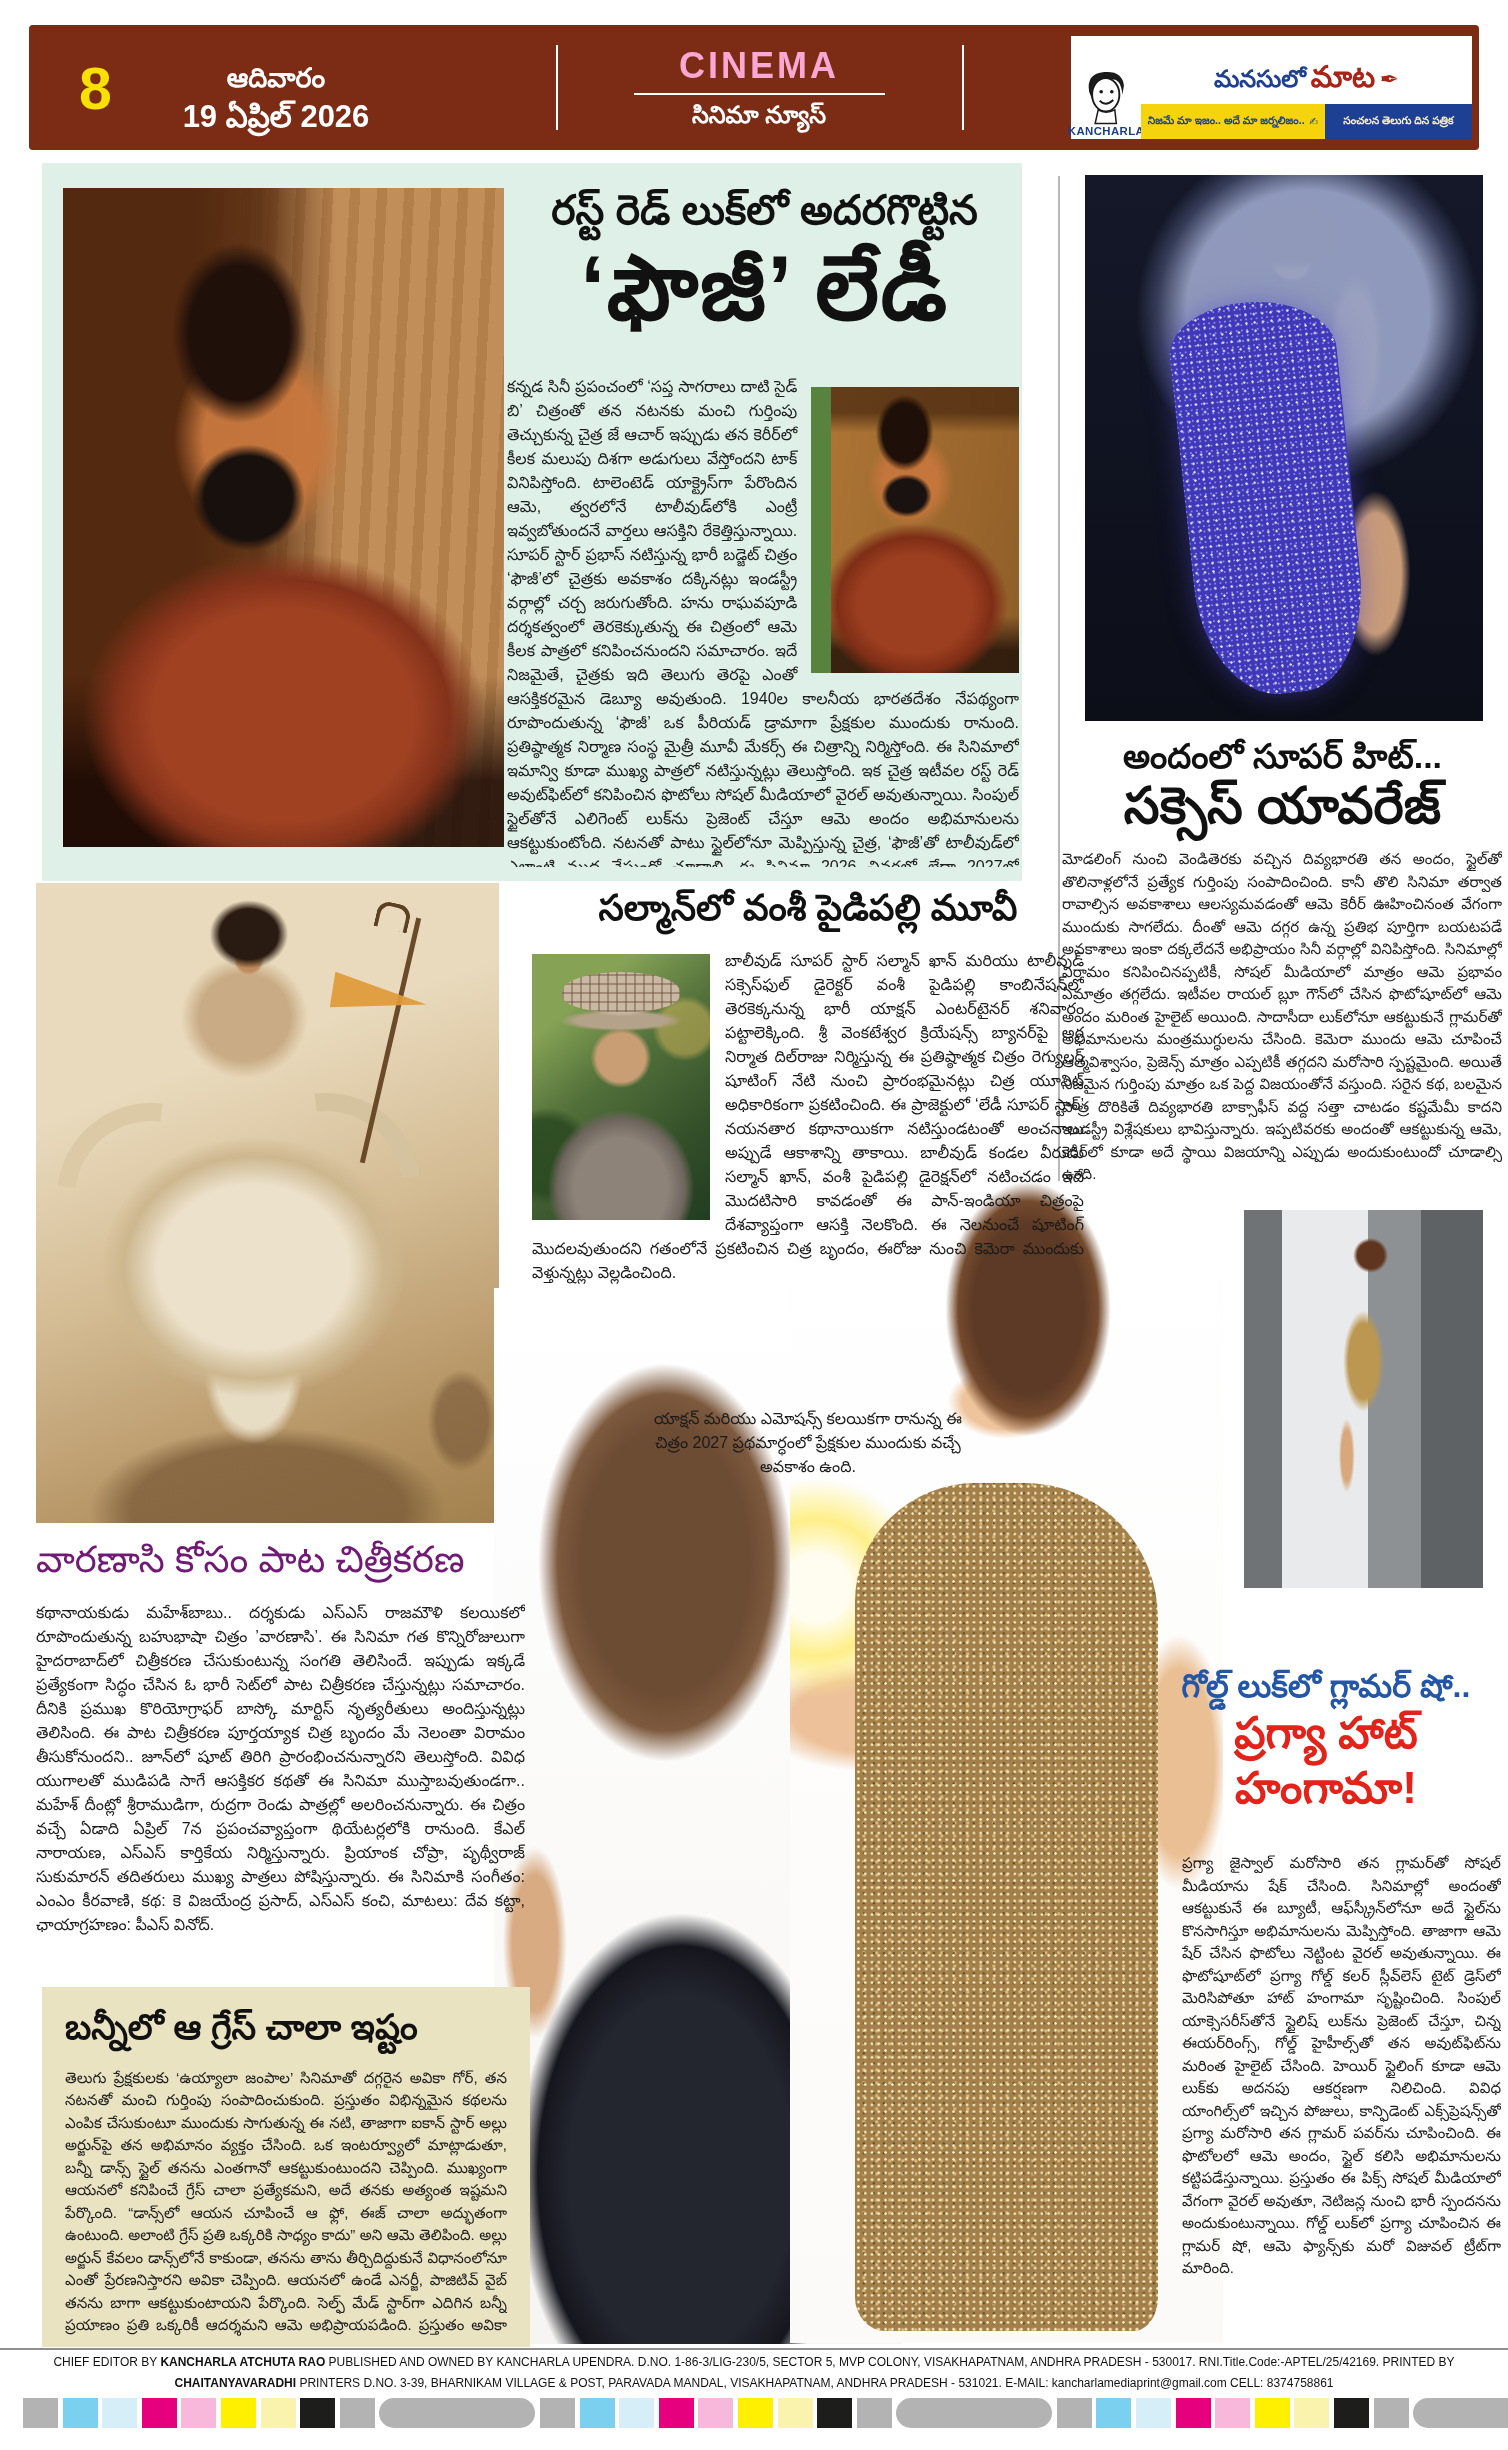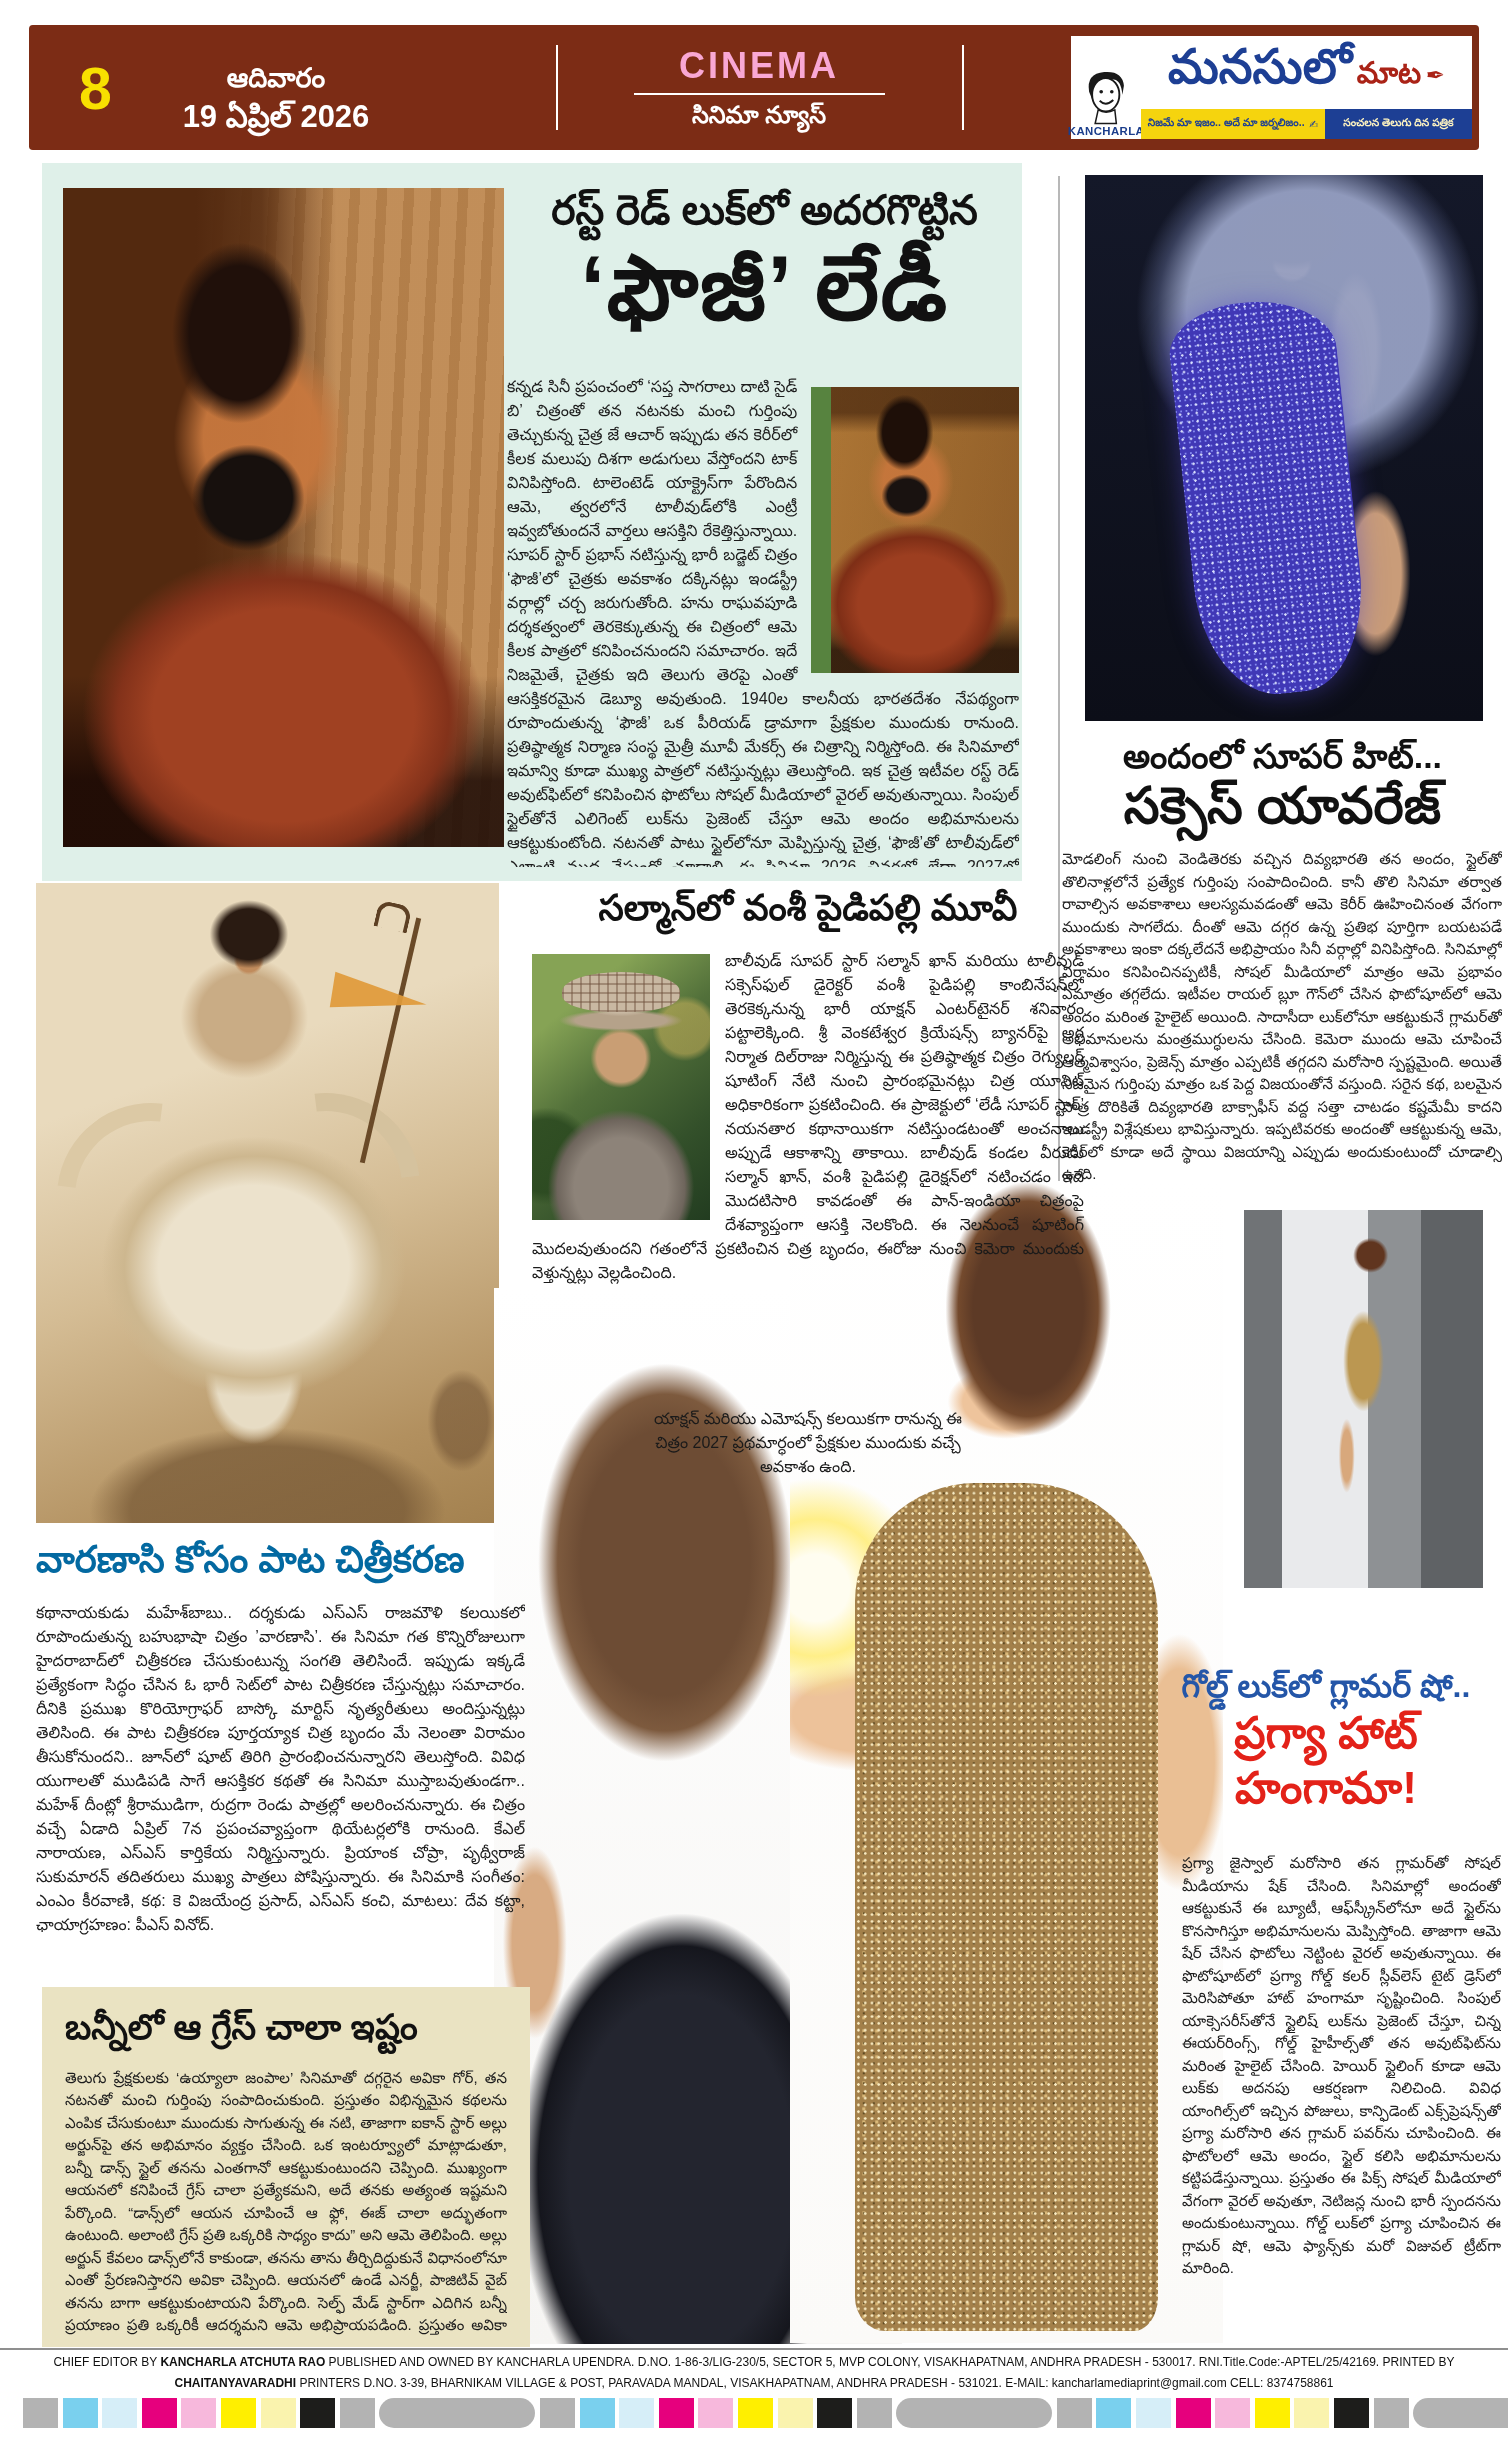--- a/index.html
+++ b/index.html
@@ -19,21 +19,21 @@
   #hdr-div1{left:527px;} #hdr-div2{left:933px;}
   #cinema-block{left:527px;top:20px;width:406px;text-align:center;}
   #section-title{font-size:36px;font-weight:bold;color:#f9a8d4;letter-spacing:3px;}
   #section-underline{width:251px;height:2.3px;background:#ffffff;margin:6px auto 6px;}
   #section-subtitle{font-size:24px;font-weight:bold;color:#ffffff;}
   #logo-box{left:1039px;top:7.6px;width:407px;height:109px;background:#ffffff;border:3.8px solid #7c2c15;box-sizing:border-box;display:flex;}
   #logo-face-col{width:70px;display:flex;flex-direction:column;align-items:center;justify-content:flex-end;padding:3px 0 1.5px;}
   #logo-brand{font-size:11.4px;font-weight:bold;color:#1b3e8c;letter-spacing:0.4px;}
   #logo-main{flex:1;display:flex;flex-direction:column;justify-content:flex-end;}
   #logo-title-row{display:flex;align-items:baseline;justify-content:center;gap:4.6px;padding-top:3px;}
-  #logo-title-part1{font-size:48px;font-weight:bold;color:#1d3f94;}
+  #logo-title-part1{font-size:24px;font-weight:bold;color:#1d3f94;}
   #logo-title-part2{font-size:30px;font-weight:bold;color:#aa2317;}
   #logo-pen-icon{font-size:23px;color:#aa2317;}
   #logo-strips{display:flex;height:35px;margin-top:3px;}
   #logo-tagline-left{flex:1.25;background:#f5d40e;color:#1d3f94;font-size:10.6px;font-weight:bold;display:flex;align-items:center;justify-content:center;gap:4.6px;}
   #logo-tagline-right{flex:1;background:#1d3f94;color:#fdf3c0;font-size:10.6px;font-weight:bold;display:flex;align-items:center;justify-content:center;}
 
   #v-rule{left:1058px;top:176px;width:1.5px;height:1412px;background:#b8b8b8;}
 
   
   #mint-panel{left:42px;top:163px;width:980px;height:718px;background:#dff0e9;}
@@ -143,21 +143,21 @@
   #photo-hallway{left:1244px;top:1210px;width:239px;height:378px;
     background:
       radial-gradient(circle 23px at 53% 12%, #60351f 0 58%, rgba(96,53,31,0) 76%),
       radial-gradient(circle 12px at 51% 11%, #dcae87 0 58%, rgba(220,174,135,0) 78%),
       radial-gradient(ellipse 29px 72px at 50% 40%, #bb9751 0 52%, rgba(187,151,81,0) 70%),
       radial-gradient(ellipse 11.4px 53px at 43% 65%, #d8a87c 0 48%, rgba(216,168,124,0) 70%),
       linear-gradient(90deg, #707376 0 16%, #e9eaec 16% 52%, #8e9194 52% 74%, #5f6265 74%);}
 
   
   #a3{left:36px;top:1539px;width:489px;z-index:3;}
-  #a3-title{font-size:37px;font-weight:bold;color:#0369a1;}
+  #a3-title{font-size:37px;font-weight:normal;color:#701a75;}
   #a3-body{margin-top:10.6px;height:386px;}
 
   
   #a4{left:42px;top:1987px;width:488px;height:360px;background:#eae3c2;box-sizing:border-box;padding:20px 23px;z-index:3;}
   #a4-title{font-size:35px;font-weight:bold;color:#111;}
   #a4-body{margin-top:10.6px;font-size:15px;height:273px;}
 
   
   #p-kicker{left:1155px;top:1668px;width:342px;text-align:center;font-size:32px;font-weight:bold;color:#2456a8;z-index:3;}
   #p-t1{left:1155px;top:1708px;width:342px;text-align:center;font-size:44px;font-weight:bold;color:#e32219;z-index:3;}

